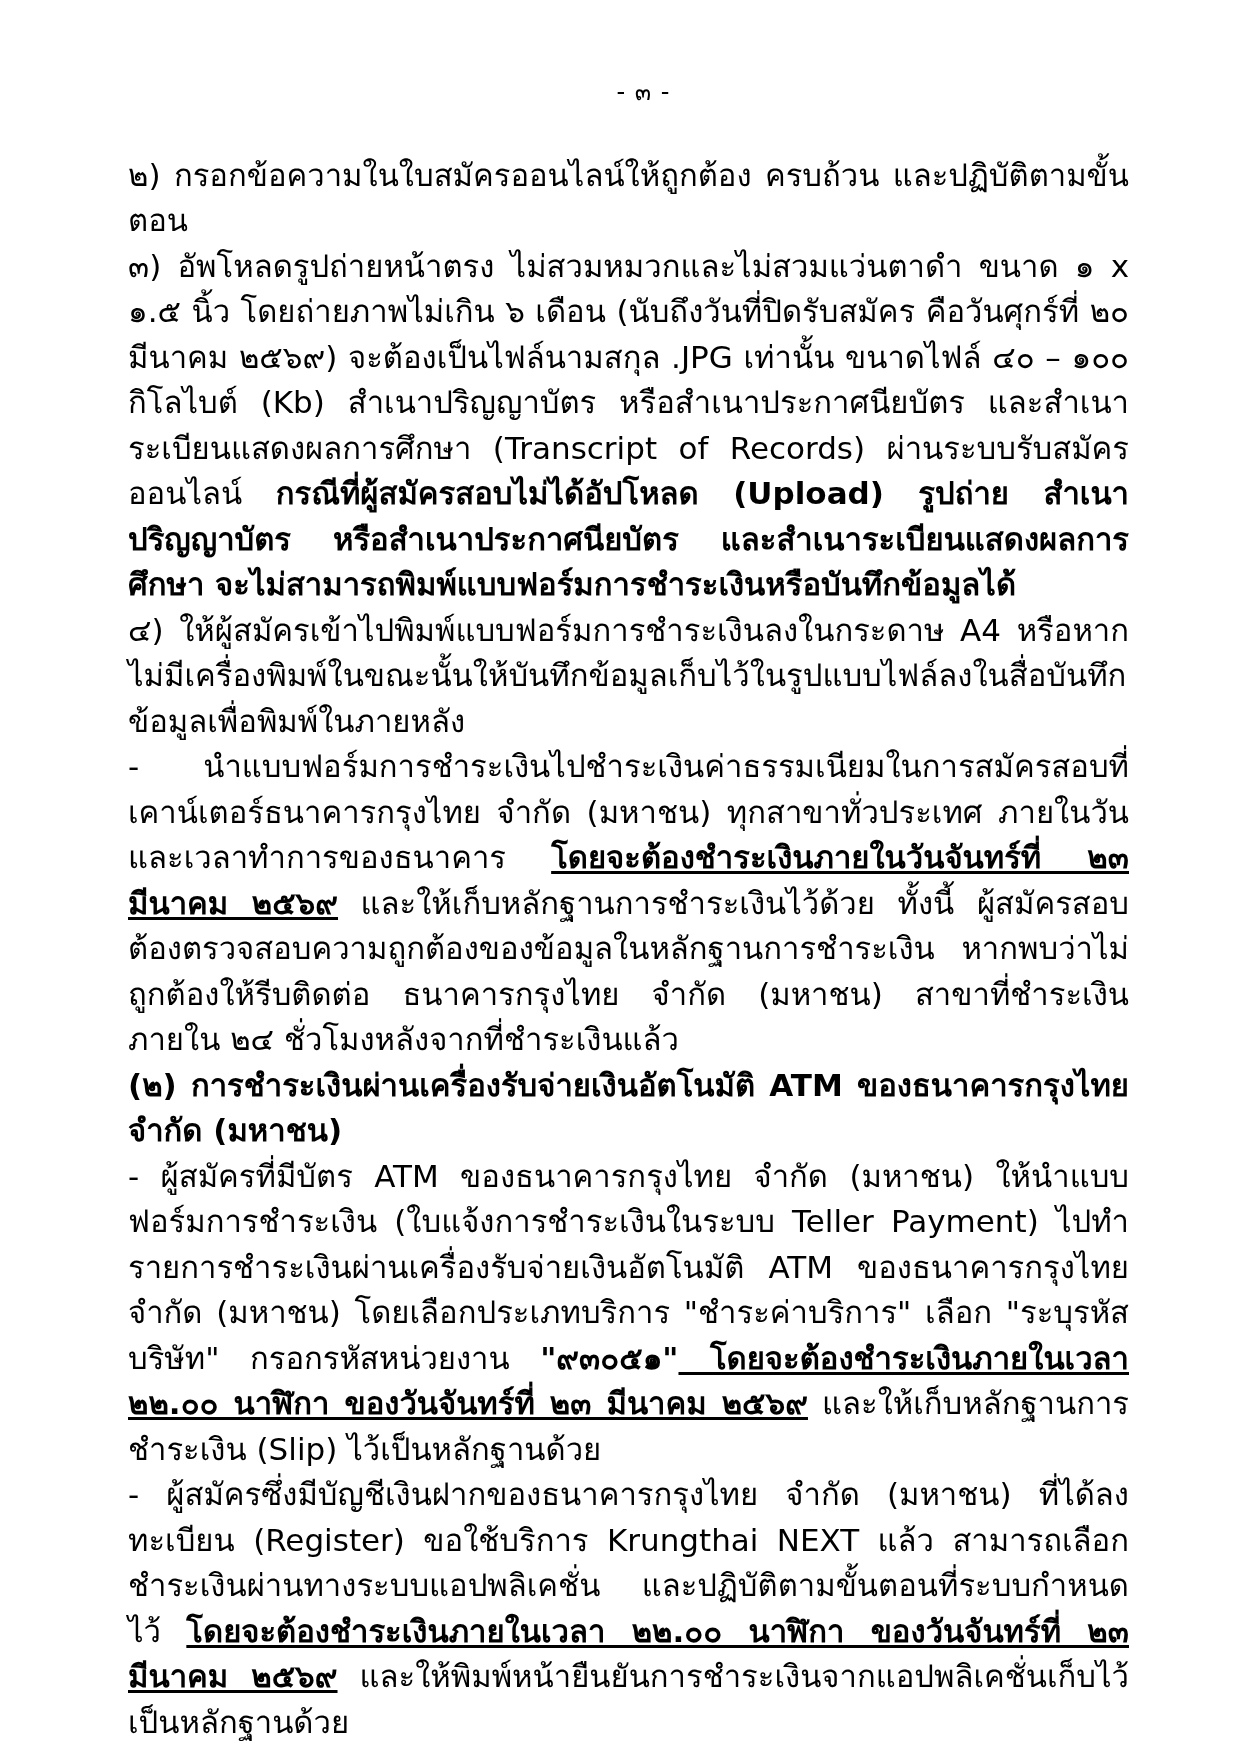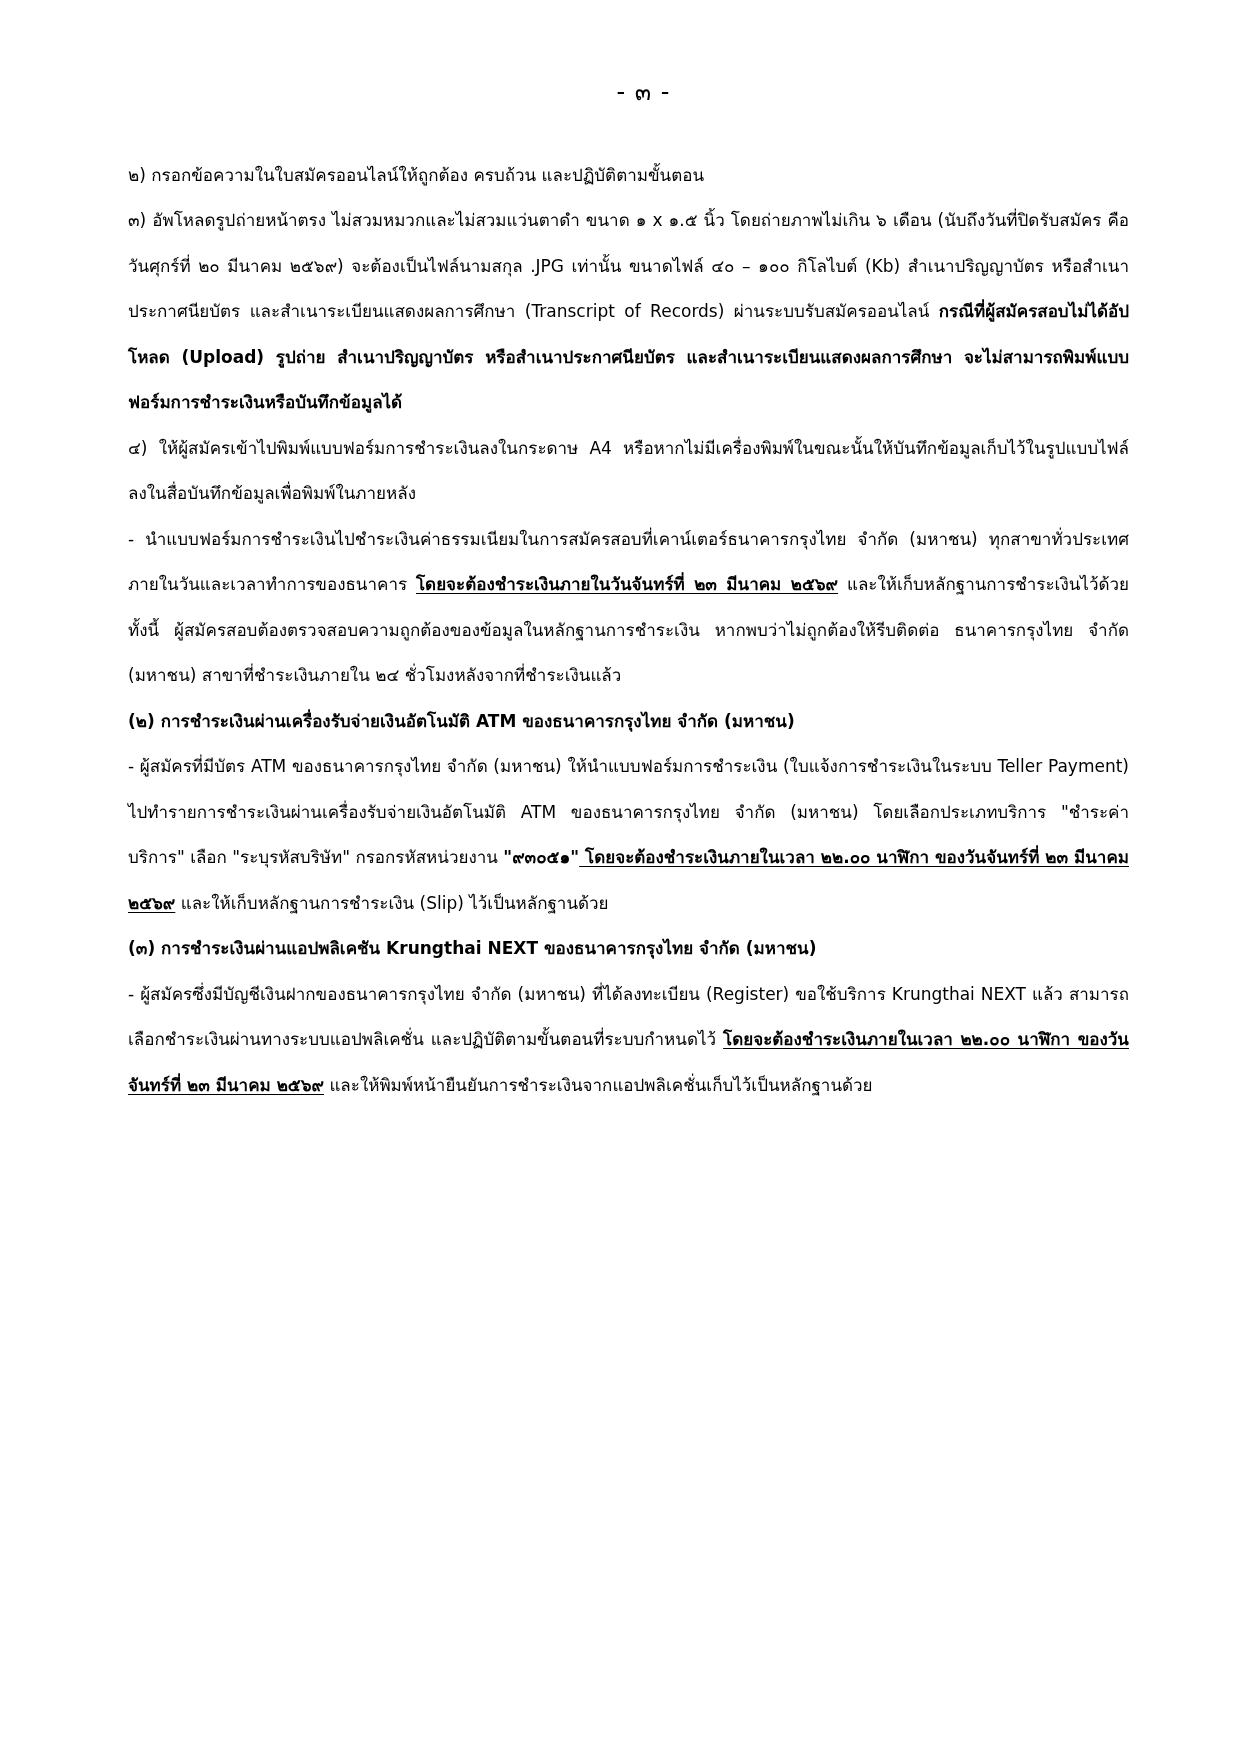--- a/index.html
+++ b/index.html
@@ -25,21 +25,21 @@
   .page-number {
     text-align: center;
     font-size: 24px;
     letter-spacing: 1px;
     margin: 0 0 46px 0;
     line-height: 1.2;
     padding-left: 30px;
   }
   p.para {
     margin: 0;
-    font-size: 17px;
+    font-size: 31px;
     line-height: 45.5px;
     text-align: justify;
   }
   p.para > span { display: inline; }
   .ind-lg { display: inline-block; width: 255px; }
   .ind-md { display: inline-block; width: 228px; }
   .ind-ctr { display: inline-block; width: 218px; }
   .ind-atm { display: inline-block; width: 238px; }
   .b { font-weight: bold; }
   .bu { font-weight: bold; text-decoration: underline; text-underline-offset: 3px; }
@@ -75,19 +75,16 @@
   </p>
 
   <p class="para">
     <span class="ind-atm"></span><span class="b">(๒) การชำระเงินผ่านเครื่องรับจ่ายเงินอัตโนมัติ ATM ของธนาคารกรุงไทย จำกัด (มหาชน)</span>
   </p>
   <p class="para">
     <span class="ind-lg"></span><span>- ผู้สมัครที่มีบัตร ATM ของธนาคารกรุงไทย จำกัด (มหาชน) ให้นำแบบฟอร์มการชำระเงิน (ใบแจ้งการชำระเงินในระบบ Teller Payment) ไปทำรายการชำระเงินผ่านเครื่องรับจ่ายเงินอัตโนมัติ ATM ของธนาคารกรุงไทย จำกัด (มหาชน) โดยเลือกประเภทบริการ "ชำระค่าบริการ" เลือก "ระบุรหัสบริษัท" กรอกรหัสหน่วยงาน </span><span class="b">"๙๓๐๕๑"</span><span class="bu"> โดยจะต้องชำระเงินภายในเวลา ๒๒.๐๐ นาฬิกา ของวันจันทร์ที่ ๒๓ มีนาคม ๒๕๖๙</span><span> และให้เก็บหลักฐานการชำระเงิน (Slip) ไว้เป็นหลักฐานด้วย</span>
   </p>
 
   <p class="para">
-    <span class="ind-atm"></span><span class="b">(๓) การชำระเงินผ่านแอปพลิเคชัน Krungthai NEXT ของธนาคารกรุงไทย จำกัด (มหาชน)</span>
-  </p>
-  <p class="para">
     <span class="ind-lg"></span><span>- ผู้สมัครซึ่งมีบัญชีเงินฝากของธนาคารกรุงไทย จำกัด (มหาชน) ที่ได้ลงทะเบียน (Register) ขอใช้บริการ Krungthai NEXT แล้ว สามารถเลือกชำระเงินผ่านทางระบบแอปพลิเคชั่น และปฏิบัติตามขั้นตอนที่ระบบกำหนดไว้ </span><span class="bu">โดยจะต้องชำระเงินภายในเวลา ๒๒.๐๐ นาฬิกา ของวันจันทร์ที่ ๒๓ มีนาคม ๒๕๖๙</span><span>  และให้พิมพ์หน้ายืนยันการชำระเงินจากแอปพลิเคชั่นเก็บไว้เป็นหลักฐานด้วย</span>
   </p>
 
 </div>
 
 </body></html>

